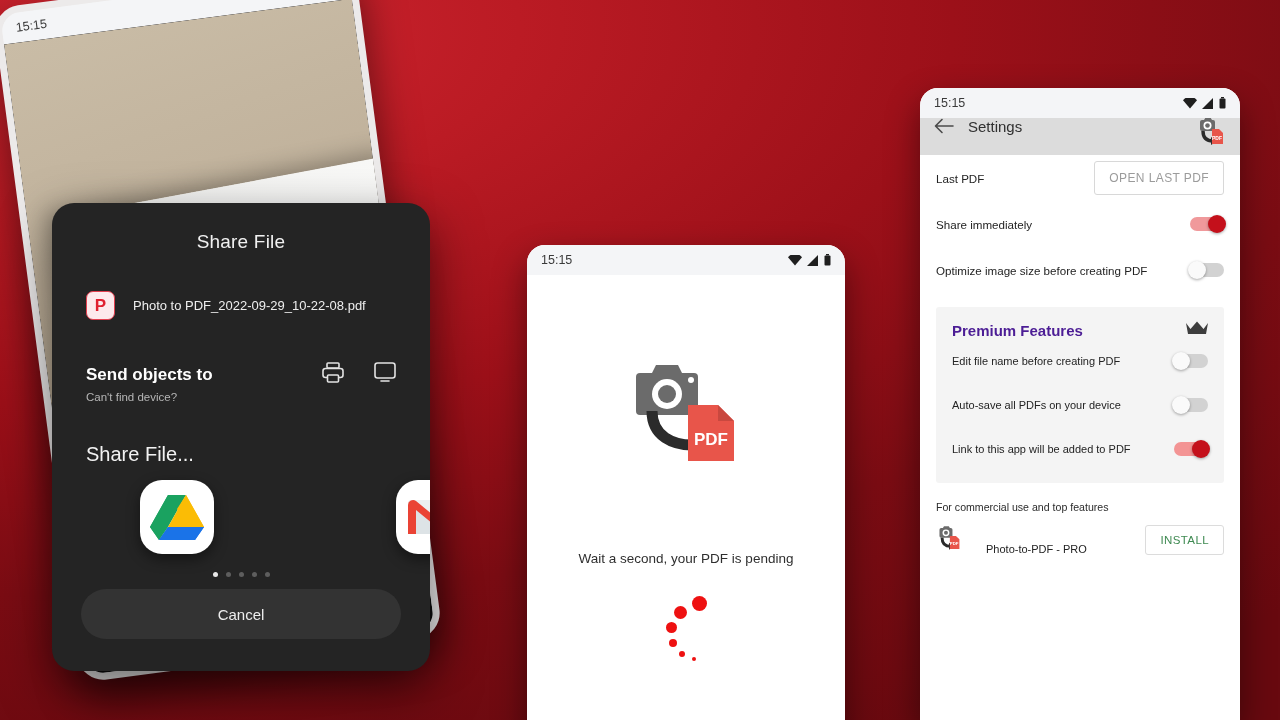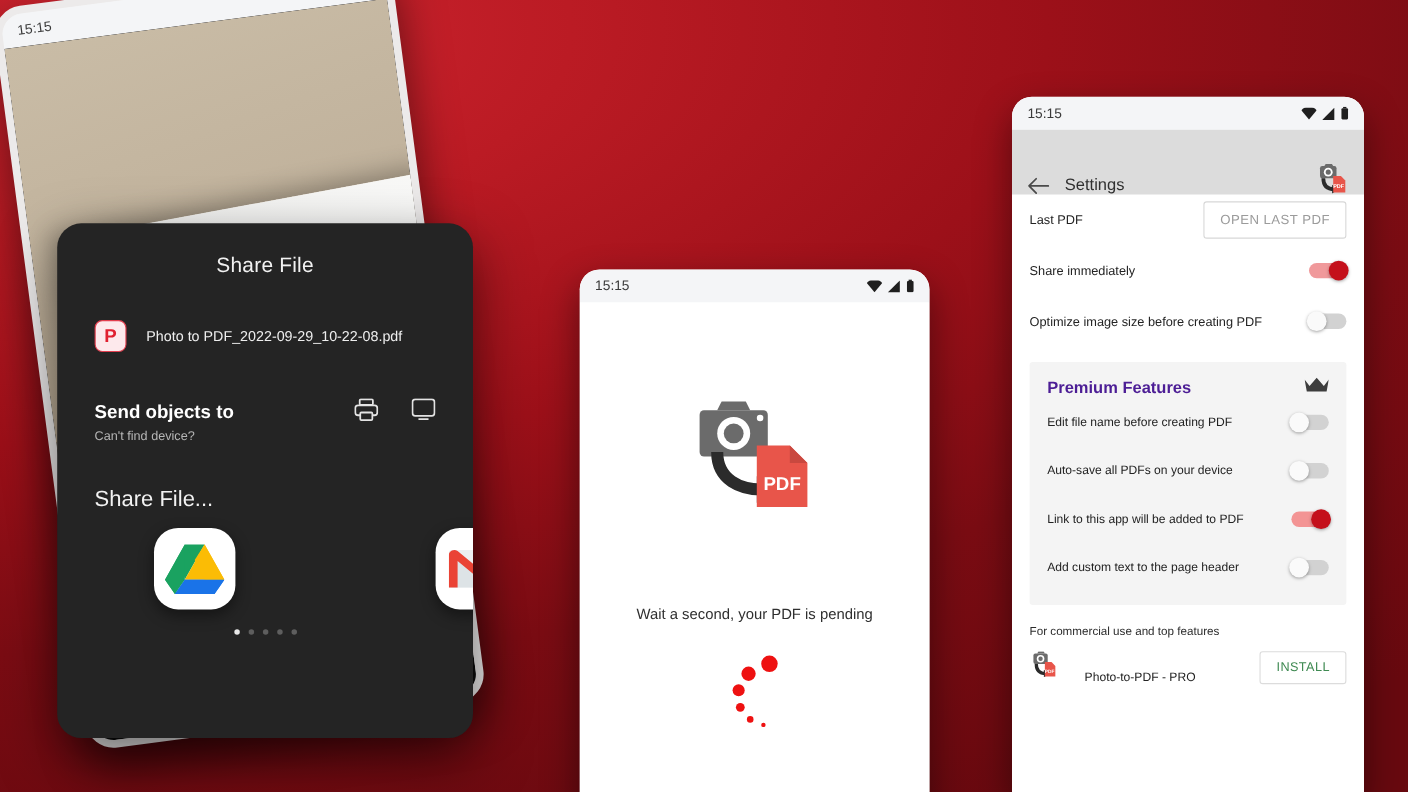--- a/index.html
+++ b/index.html
@@ -88,21 +88,21 @@
   .spinner { margin-top: 28px; position: relative; width: 60px; height: 70px; }
   .spinner i { position: absolute; border-radius: 50%; background: #ee1111; display:block; }
 
   
   #phone-right {
     left: 920px; top: 88px; width: 320px; height: 632px;
     border-radius: 18px 18px 0 0; display: flex; flex-direction: column;
     z-index: 15;
   }
   #phone-right .appbar {
-    height: 59px; background: #dcdcdc; display: flex; align-items: flex-end;
+    height: 37px; background: #dcdcdc; display: flex; align-items: flex-start;
     padding: 0 14px; flex: none;
   }
   .appbar .title { font-size: 15px; color: #303030; margin-left: 14px; }
   .appbar .appicon { margin-left: auto; width: 30px; height: 28px; position: relative; }
   #phone-right .content {
     flex: 1; background: #ffffff; padding: 0 16px; overflow: hidden;
   }
   .row {
     display: flex; align-items: center; min-height: 46px; padding: 6px 0;
   }
@@ -363,28 +363,20 @@
             </span>
         </div>
         <div class="row">
           <span class="label">Link to this app will be added to PDF</span>
           <span class="right">
               <span class="toggle on">
                 <span class="knob"></span>
               </span>
             </span>
         </div>
-        <div class="row">
-          <span class="label">Add custom text to the page header</span>
-          <span class="right">
-              <span class="toggle">
-                <span class="knob"></span>
-              </span>
-            </span>
-        </div>
 
       </div>
 
       <div class="commercial">For commercial use and top features</div>
 
       <div class="promo-row">
         <span>
           <svg width="26" height="25" viewBox="0 0 30 28">
             <rect x="4" y="2" width="15" height="11" rx="2" fill="#6b6b6b"></rect>
             <path d="M8 2 l1.2-2h5.6L16 2z" fill="#6b6b6b"></path>
@@ -452,15 +444,16 @@
     </div>
 
     <div class="dots">
       <i class="active"></i>
       <i></i>
       <i></i>
       <i></i>
       <i></i>
     </div>
 
+    <div class="cancel-btn">Cancel</div>
   </div>
 
 </div>
 
 </body></html>

